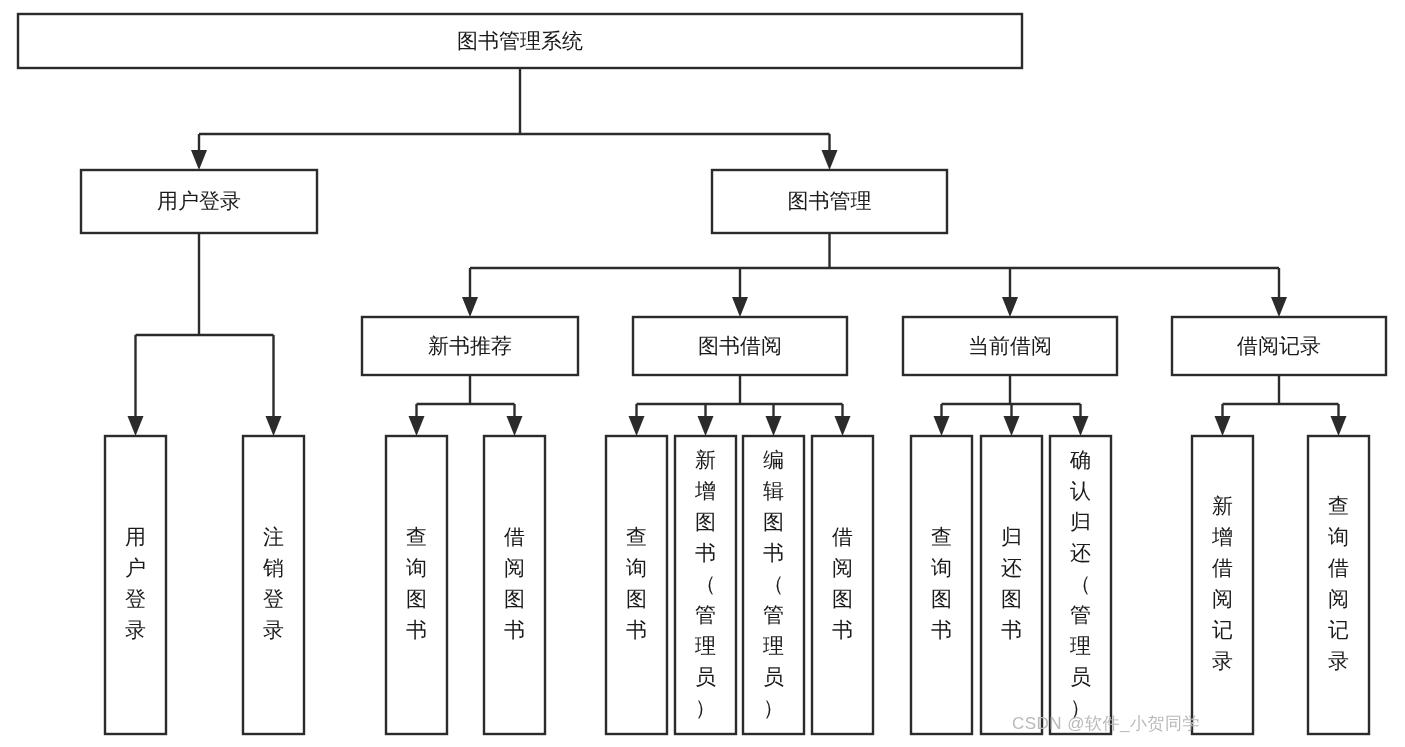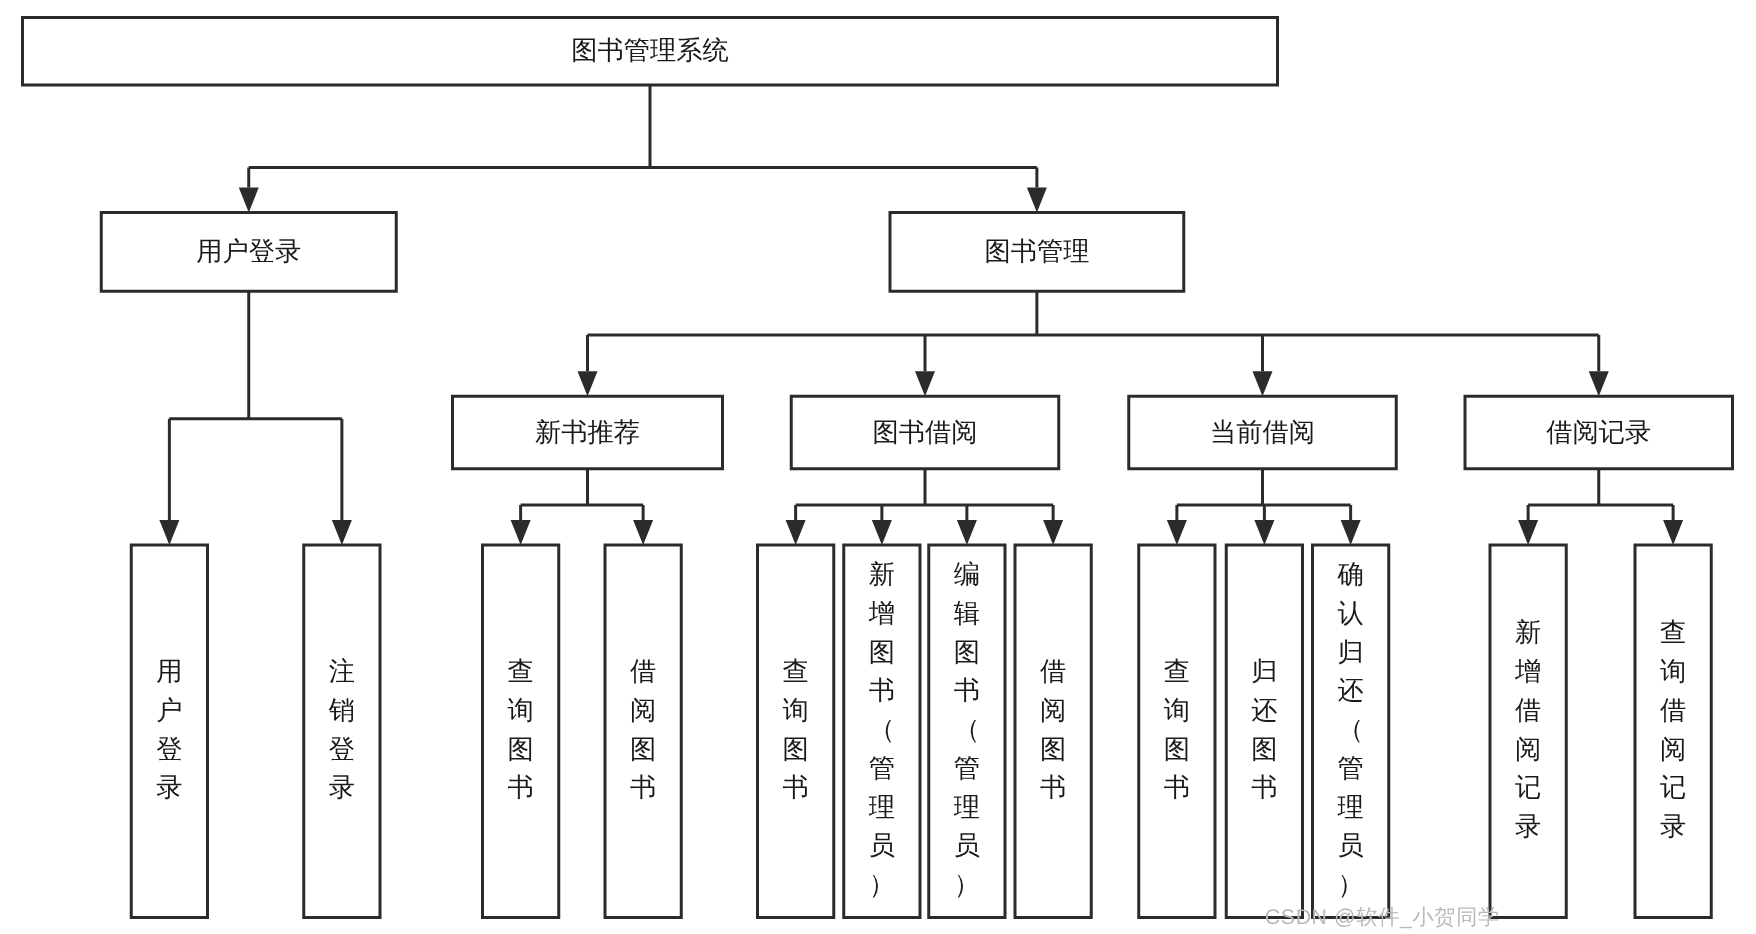--- a/index.html
+++ b/index.html
@@ -51,21 +51,21 @@
   }
   .node-label-vertical {
     fill: #1a1a1a;
     font-family: "Liberation Sans", "DejaVu Sans", sans-serif;
     font-size: 21px;
     text-anchor: middle;
   }
   .watermark {
     position: absolute;
     right: 8px;
-    bottom: 2px;
+    bottom: 12px;
     font-family: "Liberation Sans", "DejaVu Sans", sans-serif;
     font-size: 17px;
     color: #b9b9b9;
     letter-spacing: 0.5px;
     white-space: nowrap;
     user-select: none;
   }
 </style>
 </head>
 <body>

